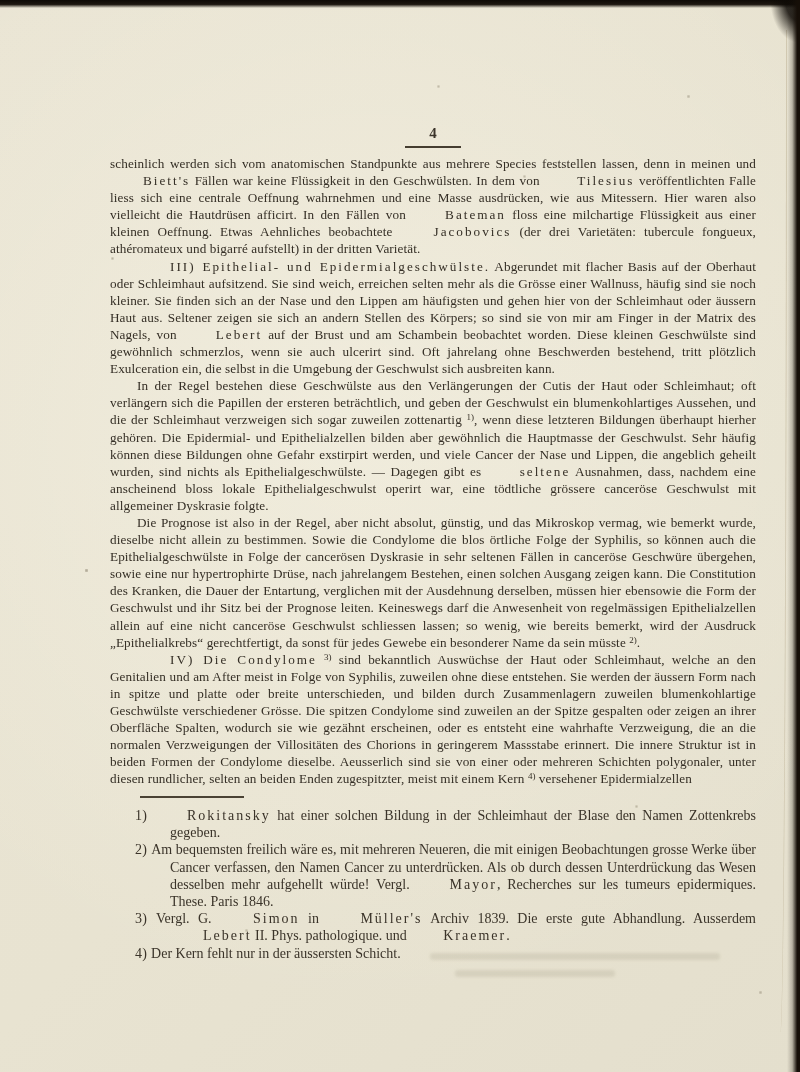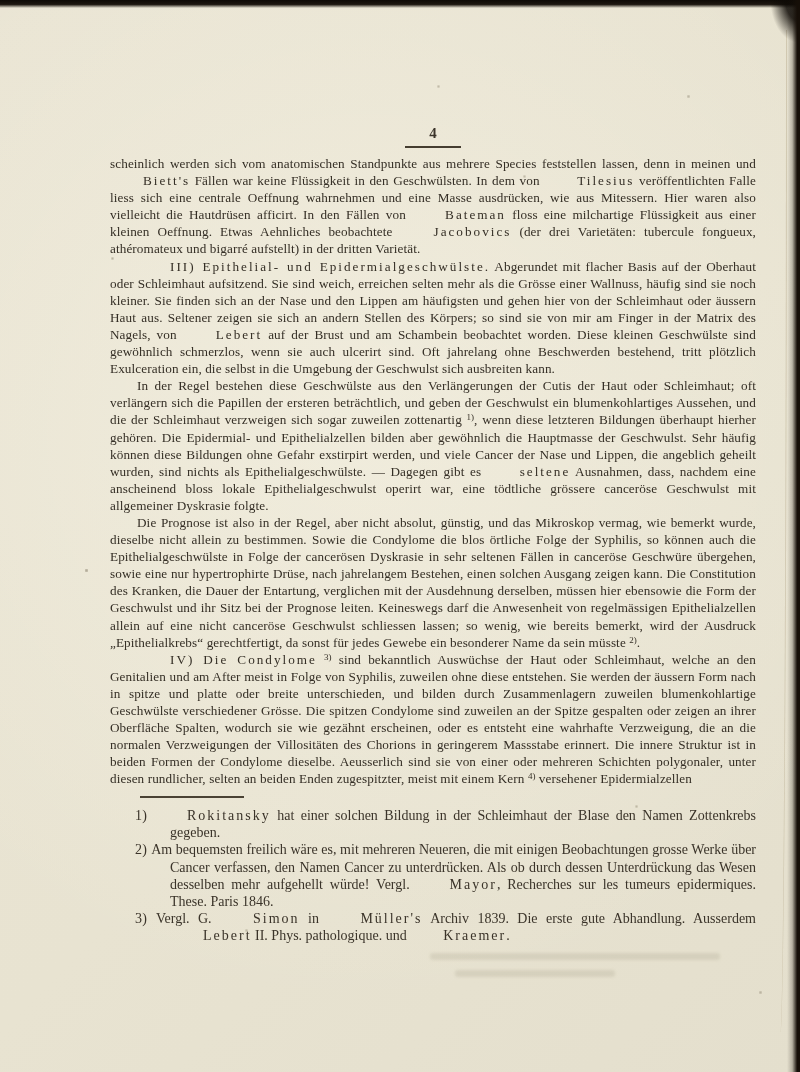--- a/index.html
+++ b/index.html
@@ -133,20 +133,21 @@
       <p class="indent"><span class="n">Die Prognose ist also in der Regel, aber nicht absolut, günstig, und das Mikroskop vermag, wie bemerkt wurde, dieselbe nicht allein zu bestimmen. Sowie die Condylome die blos örtliche Folge der Syphilis, so können auch die Epithelialgeschwülste in Folge der cancerösen Dyskrasie in sehr seltenen Fällen in canceröse Geschwüre übergehen, sowie eine nur hypertrophirte Drüse, nach jahrelangem Bestehen, einen solchen Ausgang zeigen kann. Die Constitution des Kranken, die Dauer der Entartung, verglichen mit der Ausdehnung derselben, müssen hier ebensowie die Form der Geschwulst und ihr Sitz bei der Prognose leiten. Keineswegs darf die Anwesenheit von regelmässigen Epithelialzellen allein auf eine nicht canceröse Geschwulst schliessen lassen; so wenig, wie bereits bemerkt, wird der Ausdruck „Epithelialkrebs“ gerechtfertigt, da sonst für jedes Gewebe ein besonderer Name da sein müsste </span><sup class="fnref">2)</sup><span class="n">.</span></p>
       <p class="indent"><span class="sp">IV) Die Condylome</span><span class="n"> </span><sup class="fnref">3)</sup><span class="n"> sind bekanntlich Auswüchse der Haut oder Schleimhaut, welche an den Genitalien und am After meist in Folge von Syphilis, zuweilen ohne diese entstehen. Sie werden der äussern Form nach in spitze und platte oder breite unterschieden, und bilden durch Zusammenlagern zuweilen blumenkohlartige Geschwülste verschiedener Grösse. Die spitzen Condylome sind zuweilen an der Spitze gespalten oder zeigen an ihrer Oberfläche Spalten, wodurch sie wie gezähnt erscheinen, oder es entsteht eine wahrhafte Verzweigung, die an die normalen Verzweigungen der Villositäten des Chorions in geringerem Massstabe erinnert. Die innere Struktur ist in beiden Formen der Condylome dieselbe. Aeusserlich sind sie von einer oder mehreren Schichten polygonaler, unter diesen rundlicher, selten an beiden Enden zugespitzter, meist mit einem Kern </span><sup class="fnref">4)</sup><span class="n"> versehener Epidermialzellen</span></p>
     </main>
 
   <div class="footnote-rule"></div>
 
   <section class="footnotes">
       <p class="footnote"><span class="fn-marker">1) </span><span class="sp">Rokitansky</span><span class="n"> hat einer solchen Bildung in der Schleimhaut der Blase den Namen Zottenkrebs gegeben.</span></p>
       <p class="footnote"><span class="fn-marker">2) </span><span class="n">Am bequemsten freilich wäre es, mit mehreren Neueren, die mit einigen Beobachtungen grosse Werke über Cancer verfassen, den Namen Cancer zu unterdrücken. Als ob durch dessen Unterdrückung das Wesen desselben mehr aufgehellt würde! Vergl. </span><span class="sp">Mayor</span><span class="n">, </span><span class="it">Recherches sur les tumeurs epidermiques. These.</span><span class="n"> Paris 1846.</span></p>
       <p class="footnote"><span class="fn-marker">3) </span><span class="n">Vergl. G. </span><span class="sp">Simon</span><span class="n"> in </span><span class="sp">Müller's</span><span class="n"> Archiv 1839. Die erste gute Abhandlung. Ausserdem </span><span class="sp">Lebert</span><span class="n"> II. </span><span class="it">Phys. pathologique.</span><span class="n"> und </span><span class="sp">Kraemer</span><span class="n">.</span></p>
+      <p class="footnote"><span class="fn-marker">4) </span><span class="n">Der Kern fehlt nur in der äussersten Schicht.</span></p>
     </section>
 
   <div class="ghost-line ghost-a"></div>
   <div class="ghost-line ghost-b"></div>
 
   <div class="page-edge-line"></div>
   <div class="edge-top"></div>
   <div class="edge-corner"></div>
   <div class="edge-right"></div>
 </div>

